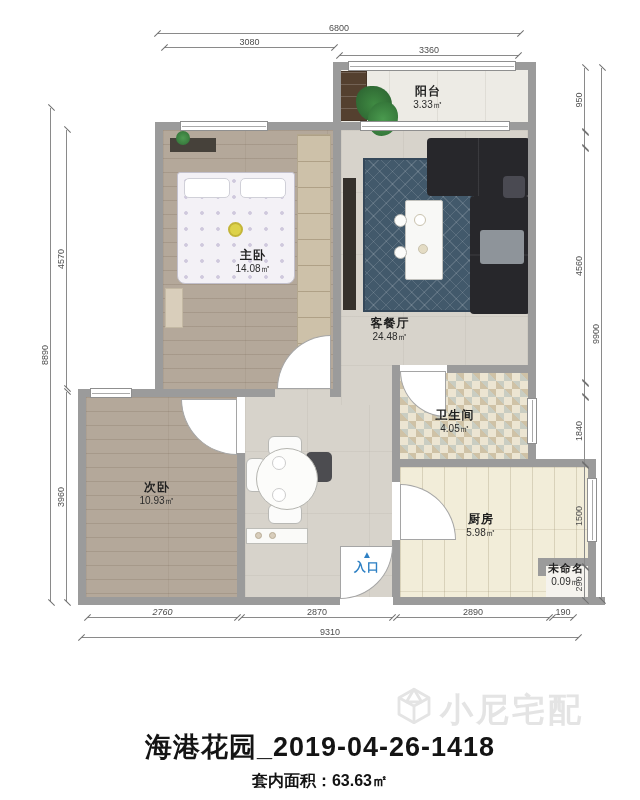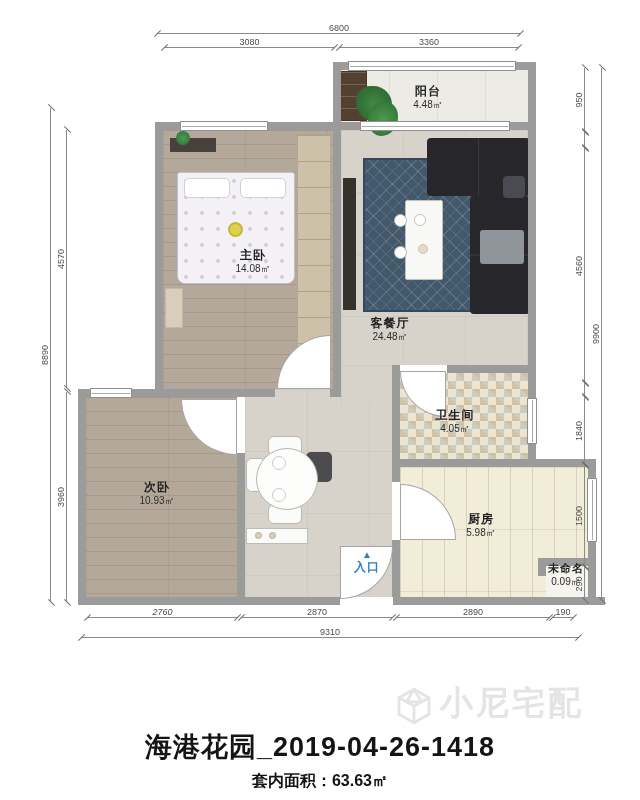--- a/index.html
+++ b/index.html
@@ -44,21 +44,21 @@
   .dim-h::before,.dim-h::after{content:"";position:absolute;top:-5px;width:1px;height:9px;background:#707070;transform:rotate(45deg);}
   .dim-h::before{left:-1px;} .dim-h::after{right:-1px;}
   .dim-h .lbl{position:absolute;left:50%;bottom:1px;transform:translateX(-50%);
               font-size:9px;color:#4e4e4e;line-height:1;white-space:nowrap;}
   .dim-v{position:absolute;border-left:1px solid #8a8a8a;z-index:6;}
   .dim-v::before,.dim-v::after{content:"";position:absolute;left:-4px;width:9px;height:1px;background:#707070;transform:rotate(45deg);}
   .dim-v::before{top:-1px;} .dim-v::after{bottom:-1px;}
   .dim-v .lbl{position:absolute;top:50%;left:-6px;transform:translate(-50%,-50%) rotate(-90deg);
               font-size:9px;color:#4e4e4e;line-height:1;white-space:nowrap;}
   
-  .watermark{position:absolute;left:394px;top:686px;display:flex;align-items:flex-start;gap:6px;
+  .watermark{position:absolute;left:394px;top:686px;display:flex;align-items:flex-end;gap:6px;
              color:#e4e4e4;z-index:2;}
   .watermark .brand{font-size:33px;font-weight:bold;letter-spacing:3px;line-height:1;}
   .plan-title{position:absolute;left:0;right:0;top:729px;text-align:center;font-size:27px;
               font-weight:bold;color:#141414;letter-spacing:1px;z-index:3;}
   .plan-sub{position:absolute;left:0;right:0;top:771px;text-align:center;font-size:16px;
             font-weight:bold;color:#121212;z-index:3;}
   .circle{border-radius:50%;}
 </style>
 </head>
 <body>
@@ -150,21 +150,21 @@
   <div class="room-label" style="left:253px;top:248px;">
     <span class="nm">主卧</span>
     <span class="ar">14.08㎡</span>
   </div>
   <div class="room-label" style="left:390px;top:316px;">
     <span class="nm">客餐厅</span>
     <span class="ar">24.48㎡</span>
   </div>
   <div class="room-label" style="left:428px;top:84px;">
     <span class="nm">阳台</span>
-    <span class="ar">4.48㎡</span>
+    <span class="ar">3.33㎡</span>
   </div>
   <div class="room-label" style="left:455px;top:408px;">
     <span class="nm">卫生间</span>
     <span class="ar">4.05㎡</span>
   </div>
   <div class="room-label" style="left:157px;top:480px;">
     <span class="nm">次卧</span>
     <span class="ar">10.93㎡</span>
   </div>
   <div class="room-label" style="left:481px;top:512px;">
@@ -180,21 +180,21 @@
     <span class="arr">▲</span>
     <span class="txt">入口</span>
   </div>
 
   <div class="dim-h" style="left:158px;top:33px;width:362px;">
     <span class="lbl">6800</span>
     </div>
   <div class="dim-h" style="left:165px;top:47px;width:169px;">
     <span class="lbl">3080</span>
     </div>
-  <div class="dim-h" style="left:340px;top:47px;width:178px;">
+  <div class="dim-h" style="left:340px;top:55px;width:178px;">
     <span class="lbl">3360</span>
     </div>
 
   <div class="dim-h" style="left:88px;top:617px;width:149px;font-style:italic;">
     <span class="lbl">2760</span>
     </div>
   <div class="dim-h" style="left:242px;top:617px;width:150px;">
     <span class="lbl">2870</span>
     </div>
   <div class="dim-h" style="left:397px;top:617px;width:152px;">

